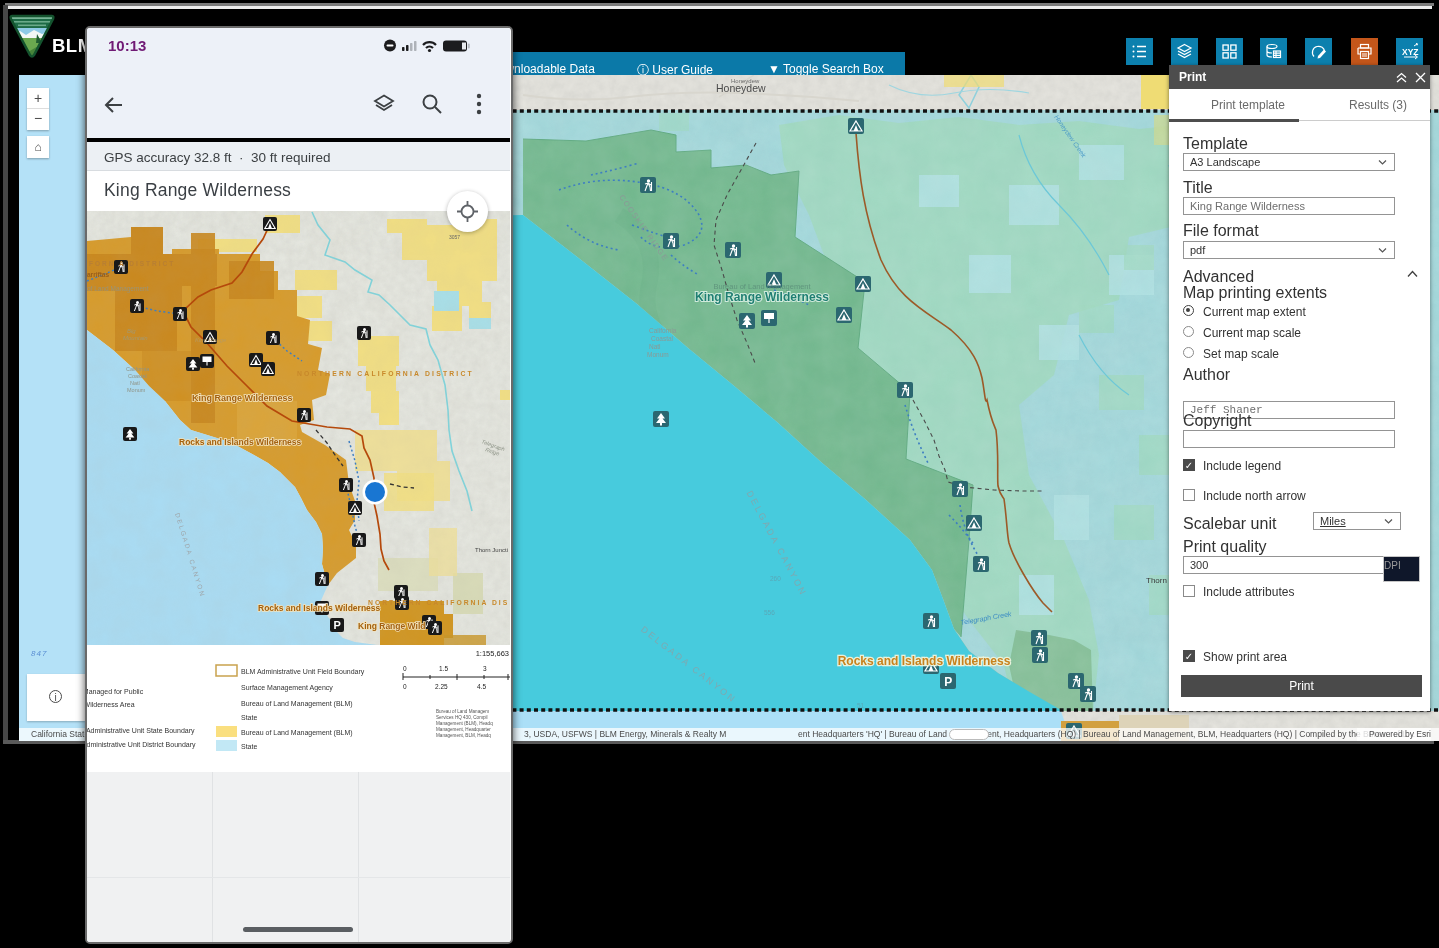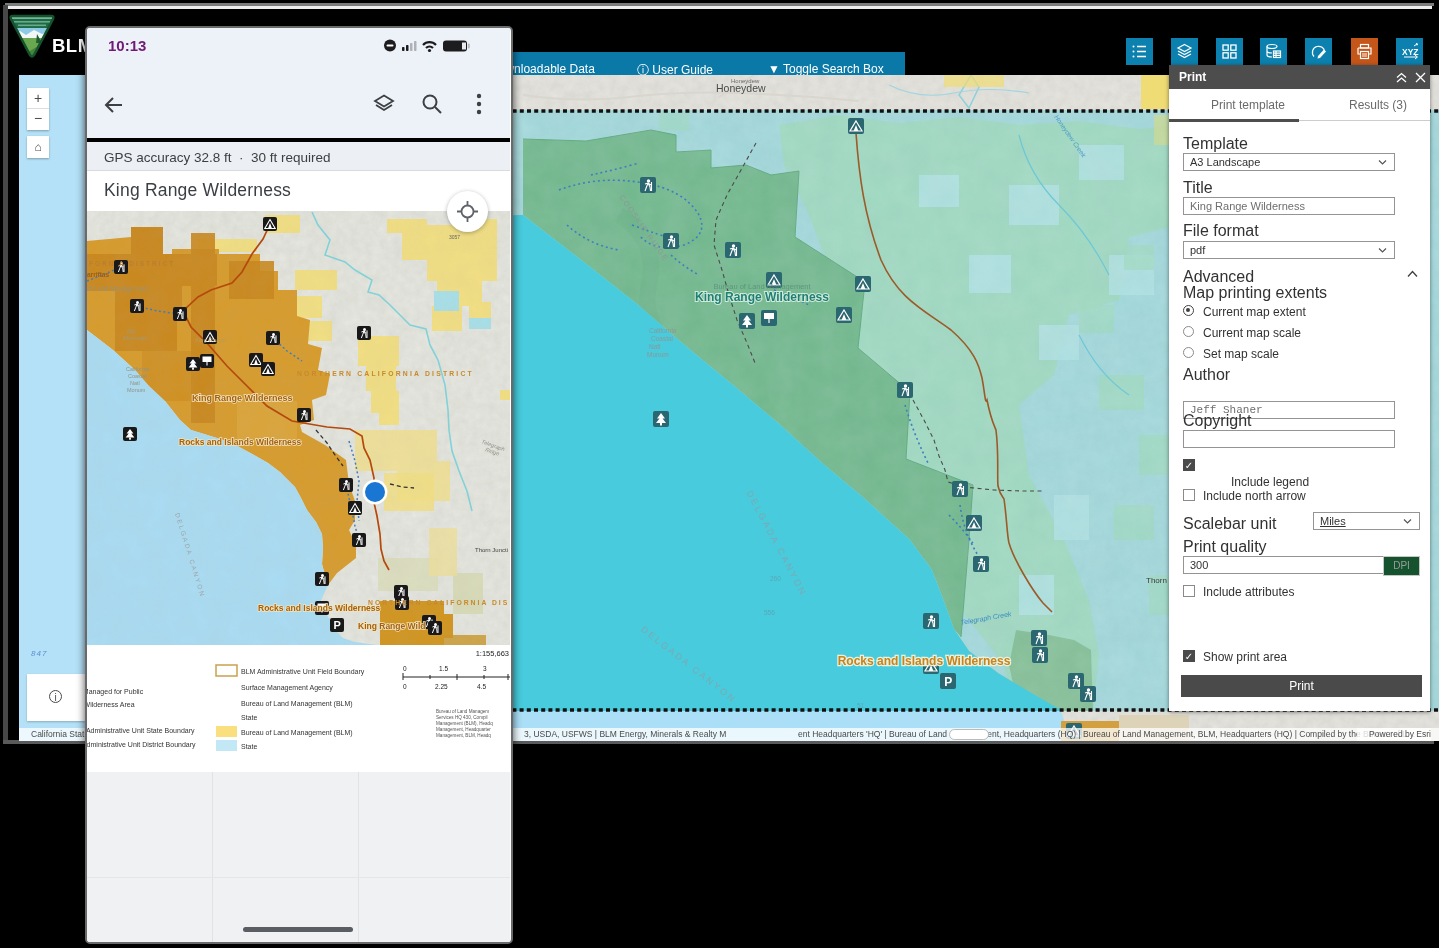--- a/index.html
+++ b/index.html
@@ -326,30 +326,30 @@
     <div class="rlabel" style="top:240px;">Current map extent</div>
     <div class="radio" style="top:261px;border-color:#8a8a8a;"></div>
     <div class="rlabel" style="top:261px;">Current map scale</div>
     <div class="radio" style="top:282px;border-color:#8a8a8a;"></div>
     <div class="rlabel" style="top:282px;">Set map scale</div>
     <div class="plabel" style="top:301px;">Author</div>
     <div class="pinput" style="top:336px;color:#6e6e6e;font-family:Liberation Mono, monospace;">Jeff Shaner</div>
     <div class="plabel" style="top:347px;">Copyright</div>
     <div class="pinput" style="top:365px;"></div>
     <div class="cbox on" style="top:394px;">✓</div>
-    <div class="rlabel" style="top:410px;margin-left:28px;">Include legend</div>
+    <div class="rlabel" style="top:394px;">Include legend</div>
     <div class="cbox" style="top:424px;"></div>
     <div class="rlabel" style="top:424px;">Include north arrow</div>
     <div class="plabel" style="top:450px;">Scalebar unit</div>
-    <div class="pinput" style="left:144px;top:447px;width:107px;text-decoration:underline;">Miles<svg class="abs" style="right:7px;top:5px" width="9" height="7" viewBox="0 0 9 7" stroke="#555" fill="none" stroke-width="1.2">
+    <div class="pinput" style="left:144px;top:447px;width:88px;text-decoration:underline;">Miles<svg class="abs" style="right:7px;top:5px" width="9" height="7" viewBox="0 0 9 7" stroke="#555" fill="none" stroke-width="1.2">
           <path d="M1,1.5 L4.5,5 L8,1.5"></path>
         </svg></div>
     <div class="plabel" style="top:473px;">Print quality</div>
     <div class="pinput" style="top:491px;">300</div>
-    <div class="abs" style="left:214px;top:491px;width:37px;height:20px;background:#14532d;border:1px solid #c6c6c6;color:#9b9b9b;font-size:10px;text-align:center;line-height:17px;">DPI</div>
+    <div class="abs" style="left:214px;top:491px;width:37px;height:26px;background:#0f172a;border:1px solid #c6c6c6;color:#9b9b9b;font-size:10px;text-align:left;line-height:17px;">DPI</div>
     <div class="cbox" style="top:520px;"></div>
     <div class="rlabel" style="top:520px;">Include attributes</div>
     <div class="cbox on" style="top:585px;">✓</div>
     <div class="rlabel" style="top:585px;">Show print area</div>
     <div class="abs" style="left:12px;top:610px;width:241px;height:22px;background:#4a4a4a;color:#fff;font-size:12px;text-align:center;line-height:22px;">Print</div>
   </div>
   <div id="phone" class="abs">
     <div class="ph" style="top:0;height:110px;background:#edf1f8;">
       <span style="position:absolute;left:21px;top:9px;font-size:15px;font-weight:bold;color:#701a75;">10:13</span>
       <svg style="position:absolute;left:296px;top:10px" width="95" height="15" viewBox="0 0 95 15">

